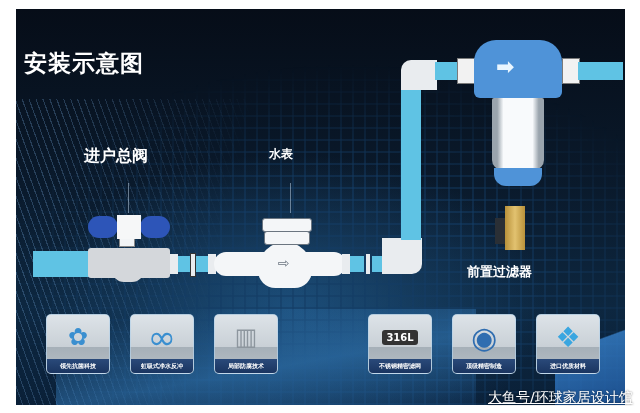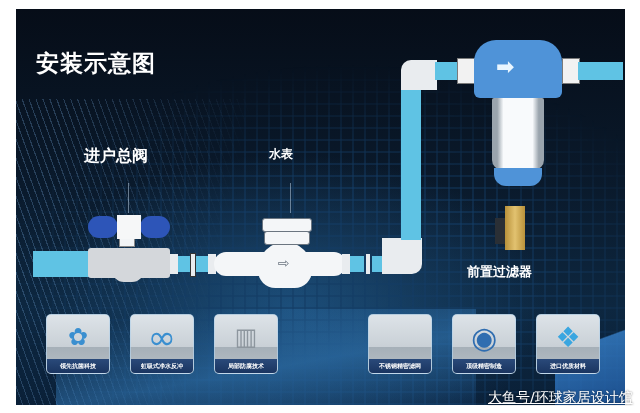--- a/index.html
+++ b/index.html
@@ -21,21 +21,21 @@
     background:repeating-linear-gradient(60deg, rgba(120,170,220,0.28) 0 1px, transparent 1px 6px);
     -webkit-mask-image:linear-gradient(90deg,#000 20%,transparent 95%);
     mask-image:linear-gradient(90deg,#000 20%,transparent 95%);
     transform:skewX(-12deg);
   }
   .sweep2{position:absolute;left:40px;top:300px;width:420px;height:120px;
     background:linear-gradient(170deg, rgba(60,140,210,0.0) 10%, rgba(60,140,210,0.45) 50%, rgba(30,90,160,0.1) 90%);
   }
   .corner-accent{position:absolute;right:-10px;bottom:-10px;width:80px;height:120px;
     background:linear-gradient(160deg, transparent 40%, rgba(60,140,220,0.7) 41%, rgba(30,90,170,0.7) 100%);}
-  .title{position:absolute;left:36px;top:48px;color:#fff;font-size:23px;font-weight:bold;letter-spacing:1px;}
+  .title{position:absolute;left:24px;top:48px;color:#fff;font-size:23px;font-weight:bold;letter-spacing:1px;}
   .lbl{position:absolute;color:#fff;font-weight:bold;}
   .lbl-valve{left:84px;top:146px;font-size:16px;text-align:right;}
   .lbl-meter{left:269px;top:146px;font-size:12px;}
   .lbl-filter{left:467px;top:263px;font-size:13px;}
   .pin{position:absolute;width:1px;background:rgba(200,220,240,0.5);}
   
   .pipe{position:absolute;background:#5fc3e4;}
   .pipe-white{position:absolute;background:#e9ecef;}
   .pipe-grey{position:absolute;background:#d4d7db;}
   
@@ -134,20 +134,23 @@
   </div>
   <div class="badge" style="left:100px;">
     <div class="badge-icon" style="font-size:34px;">∞</div>
     <div class="badge-label">虹吸式净水反冲</div>
   </div>
   <div class="badge" style="left:184px;">
     <div class="badge-icon" style="color:#8d969e;">▥</div>
     <div class="badge-label">局部防腐技术</div>
   </div>
   <div class="badge" style="left:338px;">
+    <div class="badge-icon" style="font-size:10px;font-weight:bold;color:#fff;">
+      <span style="background:#333;padding:2px 4px;border-radius:3px;">316L</span>
+    </div>
     <div class="badge-label">不锈钢精密滤网</div>
   </div>
   <div class="badge" style="left:422px;">
     <div class="badge-icon" style="font-size:30px;color:#2f6db0;">◉</div>
     <div class="badge-label">顶级精密制造</div>
   </div>
   <div class="badge" style="left:506px;">
     <div class="badge-icon" style="font-size:28px;color:#3aa6e0;">❖</div>
     <div class="badge-label">进口优质材料</div>
   </div>

